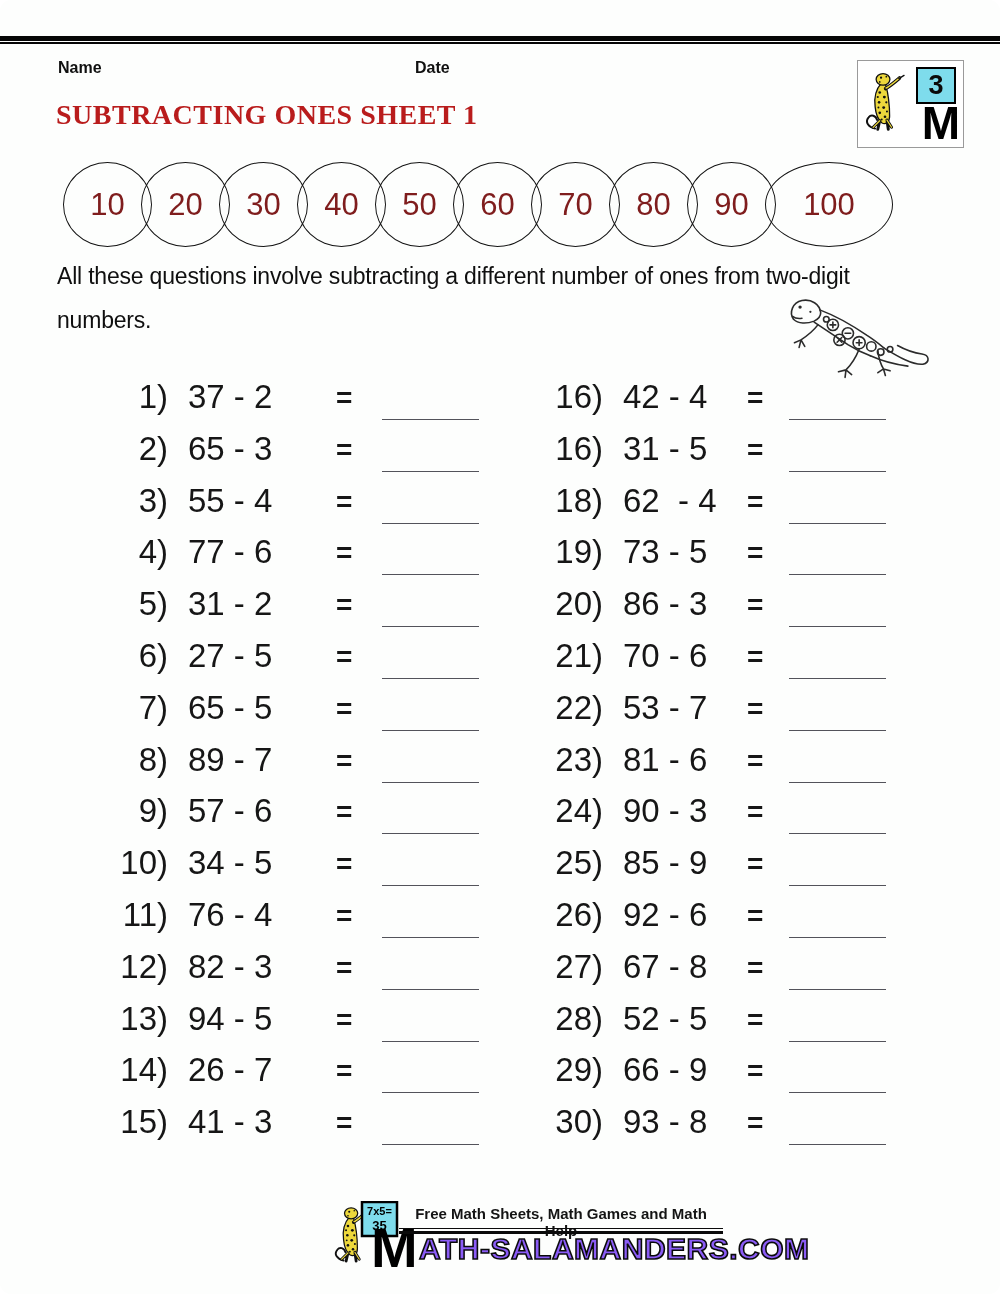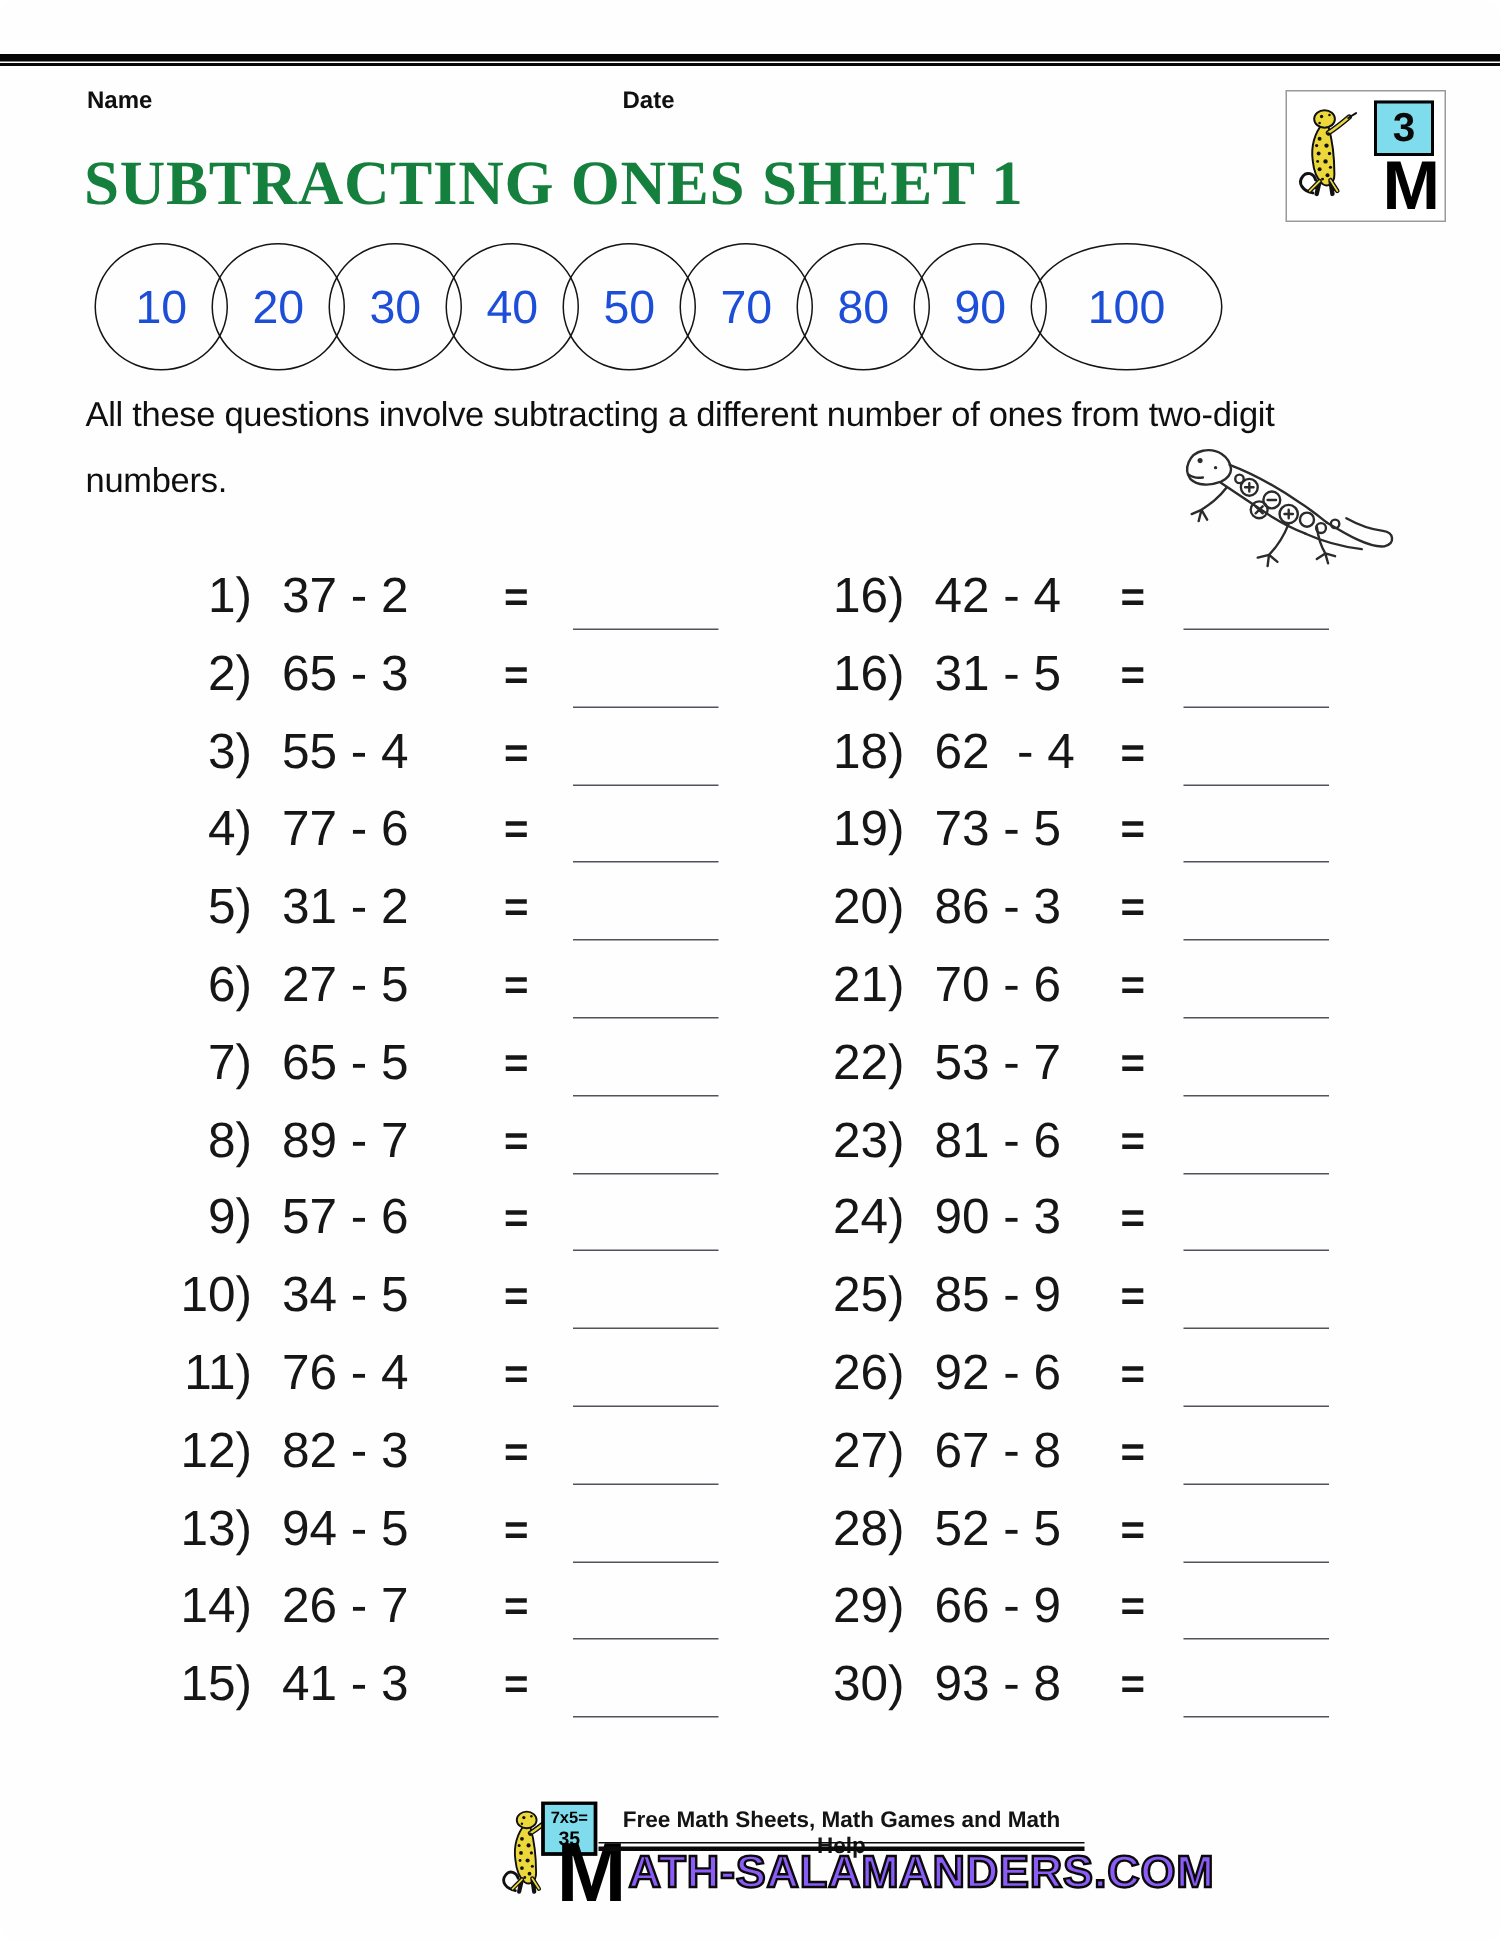--- a/index.html
+++ b/index.html
@@ -19,26 +19,26 @@
   .logo-box { position:absolute; left:857px; top:60px; width:107px; height:88px;
     background:#ffffff; border:1px solid #9a9a9a; }
   .logo-sign { position:absolute; right:7px; top:6px; width:40px; height:37px;
     background:#7edcec; border:2.5px solid #000; display:flex; align-items:center; justify-content:center;
     font-size:27px; font-weight:bold; color:#0a0a0a; }
   .logo-m { position:absolute; right:5px; bottom:1px; font-size:46px; font-weight:bold; color:#000;
     line-height:1; letter-spacing:-2px; }
   .logo-sal { position:absolute; left:4px; top:9px; }
   
   .title { position:absolute; left:56px; top:99px; font-family:"Liberation Serif", serif;
-    font-weight:bold; font-size:42px; letter-spacing:0.5px; color:#15803d; }
+    font-weight:bold; font-size:28px; letter-spacing:0.5px; color:#b91c1c; }
   
   .ovals { position:absolute; left:63px; top:162px; display:flex; }
   .oval { width:89px; height:85px; border:1.7px solid #141414; border-radius:50%;
     display:flex; align-items:center; justify-content:center;
-    font-size:31px; color:#1d4ed8; margin-right:-11px; background:transparent; flex:none; }
+    font-size:31px; color:#7f1d1d; margin-right:-11px; background:transparent; flex:none; }
   .oval-last { width:128px; margin-right:0; }
   
   .instruction { position:absolute; left:57px; top:254px; width:900px;
     font-size:23px; line-height:44px; letter-spacing:-0.2px; color:#0f0f0f; }
   
   .gecko { position:absolute; left:786px; top:291px; }
   
   .col { position:absolute; top:374px; width:400px; }
   .col-left  { left:110px; }
   .col-right { left:545px; }
@@ -142,20 +142,21 @@
   </div>
 
   <div class="title">SUBTRACTING ONES SHEET 1</div>
 
   <div class="ovals">
       <span class="oval">10</span>
       <span class="oval">20</span>
       <span class="oval">30</span>
       <span class="oval">40</span>
       <span class="oval">50</span>
+      <span class="oval">60</span>
       <span class="oval">70</span>
       <span class="oval">80</span>
       <span class="oval">90</span>
       <span class="oval oval-last">100</span>
     </div>
 
   <div class="instruction">
     <div>All these questions involve subtracting a different number of ones from two-digit</div>
     <div>numbers.</div>
   </div>

